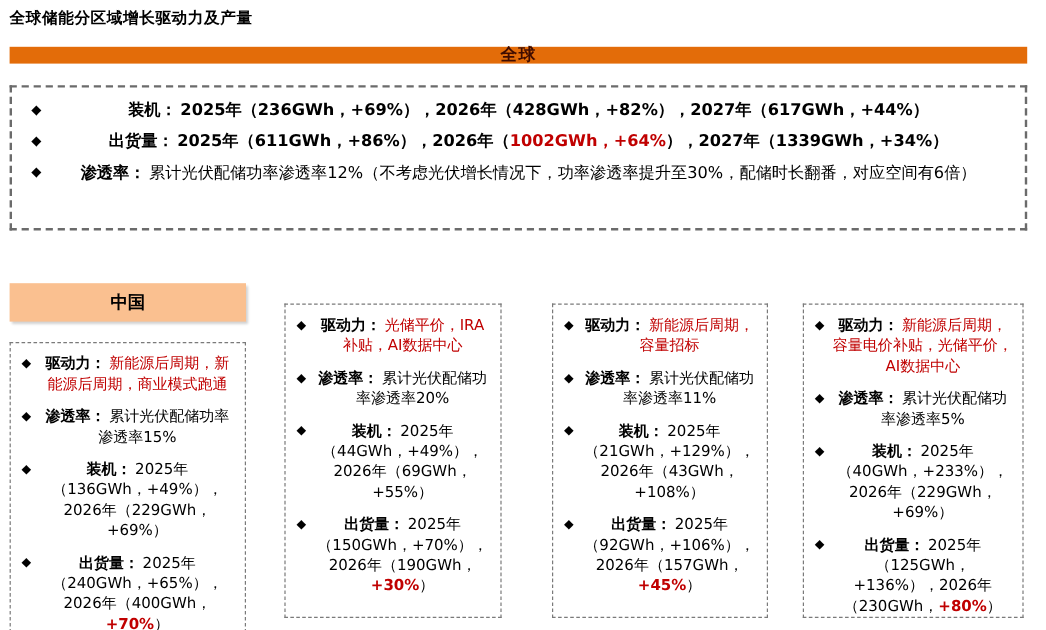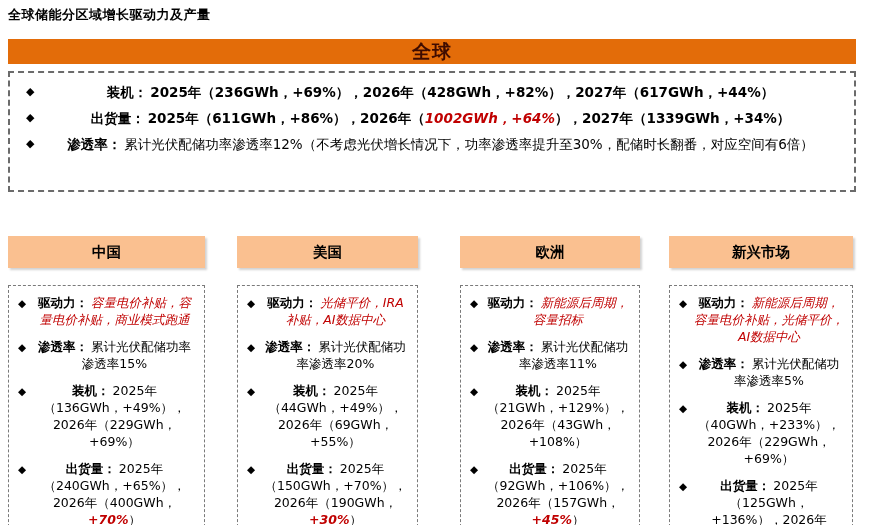--- a/index.html
+++ b/index.html
@@ -5,37 +5,37 @@
   html,body{margin:0;padding:0;background:#fff;}
   .canvas{
     position:relative;width:872px;height:525px;background:#ffffff;
     font-family:"DejaVu Sans",sans-serif;color:#000;overflow:hidden;
   }
   .title{
     position:absolute;left:8px;top:6px;
     font-size:13px;font-weight:bold;letter-spacing:.5px;
   }
   .gheader{
-    position:absolute;left:8px;top:39px;width:848px;height:25px;
+    position:absolute;left:8px;top:39px;width:848px;height:14px;
     background:var(--orange,#E36C09);
     display:flex;align-items:center;justify-content:center;
-    font-weight:bold;font-size:19px;color:#3f0c00;letter-spacing:1px;
+    font-weight:bold;font-size:14px;color:#3f0c00;letter-spacing:1px;
   }
   .gbox{
     position:absolute;left:8px;top:71px;width:848px;height:121px;
     border:2px dashed #6b6b6b;box-sizing:border-box;
     padding:6px 16px 0 16px;font-size:13.5px;
   }
   .gbox .bullet{line-height:26px;}
   .bullet{display:flex;align-items:flex-start;}
   .marker{flex:0 0 17px;width:17px;font-size:11px;color:#000;}
   .content{flex:1;min-width:0;text-align:center;}
   .content.bold{font-weight:bold;}
   .lbl{font-weight:bold;margin-right:3px;}
-  .red{color:var(--red,#C00000);font-style:italic;}
+  .red{color:var(--red,#C00000);}
   .bold{font-weight:bold;}
   #regions{position:absolute;left:0;top:198px;width:872px;height:327px;}
   .col{position:absolute;top:0;margin-top:38px;}
   .col:nth-child(1){left:8px;width:197px;}
   .col:nth-child(2){left:237px;width:181px;}
   .col:nth-child(3){left:460px;width:180px;}
   .col:nth-child(4){left:669px;width:184px;}
   .col-header{
     height:32px;background:var(--peach,#FAC090);
     display:flex;align-items:center;justify-content:center;
@@ -69,80 +69,77 @@
         <span class="marker">◆</span>
         <span class="content"><span class="lbl">渗透率：</span><span>累计光伏配储功率渗透率12%（不考虑光伏增长情况下，功率渗透率提升至30%，配储时长翻番，对应空间有6倍）</span></span>
       </div>
     </div>
   <div id="regions">
       <div class="col">
         <div class="col-header">中国</div>
         <div class="col-box">
           <div class="bullet">
             <span class="marker">◆</span>
-            <span class="content"><span class="lbl">驱动力：</span><span class="red">容量电价补贴，容量电价补贴，商业模式跑通</span></span>
+            <span class="content"><span class="lbl">驱动力：</span><span class="red">新能源后周期，新能源后周期，商业模式跑通</span></span>
           </div>
           <div class="bullet">
             <span class="marker">◆</span>
             <span class="content"><span class="lbl">渗透率：</span><span>累计光伏配储功率渗透率15%</span></span>
           </div>
           <div class="bullet">
             <span class="marker">◆</span>
             <span class="content"><span class="lbl">装机：</span><span>2025年（136GWh，+49%），2026年（229GWh，+69%）</span></span>
           </div>
           <div class="bullet">
             <span class="marker">◆</span>
             <span class="content"><span class="lbl">出货量：</span><span>2025年（240GWh，+65%），2026年（400GWh，</span><span class="red bold">+70%</span><span>）</span></span>
           </div>
         </div>
       </div>
       <div class="col">
-        <div class="col-header">美国</div>
         <div class="col-box">
           <div class="bullet">
             <span class="marker">◆</span>
             <span class="content"><span class="lbl">驱动力：</span><span class="red">光储平价，IRA补贴，AI数据中心</span></span>
           </div>
           <div class="bullet">
             <span class="marker">◆</span>
             <span class="content"><span class="lbl">渗透率：</span><span>累计光伏配储功率渗透率20%</span></span>
           </div>
           <div class="bullet">
             <span class="marker">◆</span>
             <span class="content"><span class="lbl">装机：</span><span>2025年（44GWh，+49%），2026年（69GWh，+55%）</span></span>
           </div>
           <div class="bullet">
             <span class="marker">◆</span>
             <span class="content"><span class="lbl">出货量：</span><span>2025年（150GWh，+70%），2026年（190GWh，</span><span class="red bold">+30%</span><span>）</span></span>
           </div>
         </div>
       </div>
       <div class="col">
-        <div class="col-header">欧洲</div>
         <div class="col-box">
           <div class="bullet">
             <span class="marker">◆</span>
             <span class="content"><span class="lbl">驱动力：</span><span class="red">新能源后周期，容量招标</span></span>
           </div>
           <div class="bullet">
             <span class="marker">◆</span>
             <span class="content"><span class="lbl">渗透率：</span><span>累计光伏配储功率渗透率11%</span></span>
           </div>
           <div class="bullet">
             <span class="marker">◆</span>
             <span class="content"><span class="lbl">装机：</span><span>2025年（21GWh，+129%），2026年（43GWh，+108%）</span></span>
           </div>
           <div class="bullet">
             <span class="marker">◆</span>
             <span class="content"><span class="lbl">出货量：</span><span>2025年（92GWh，+106%），2026年（157GWh，</span><span class="red bold">+45%</span><span>）</span></span>
           </div>
         </div>
       </div>
       <div class="col">
-        <div class="col-header">新兴市场</div>
         <div class="col-box">
           <div class="bullet">
             <span class="marker">◆</span>
             <span class="content"><span class="lbl">驱动力：</span><span class="red">新能源后周期，容量电价补贴，光储平价，AI数据中心</span></span>
           </div>
           <div class="bullet">
             <span class="marker">◆</span>
             <span class="content"><span class="lbl">渗透率：</span><span>累计光伏配储功率渗透率5%</span></span>
           </div>
           <div class="bullet">

